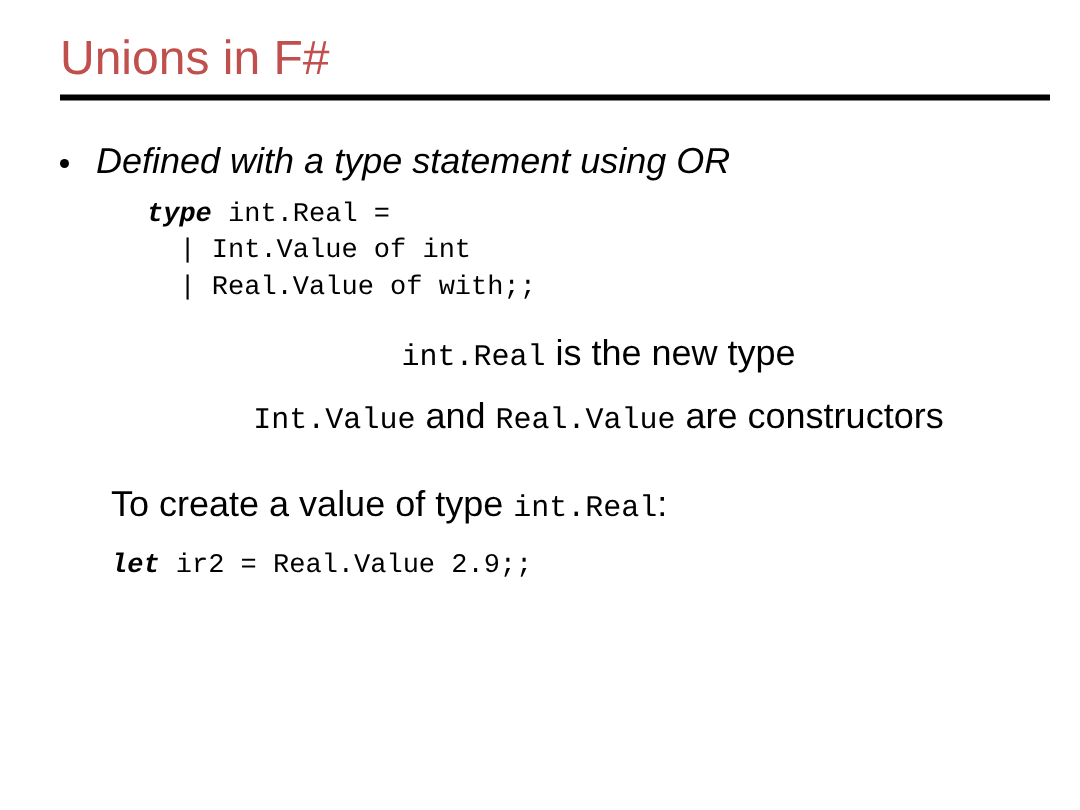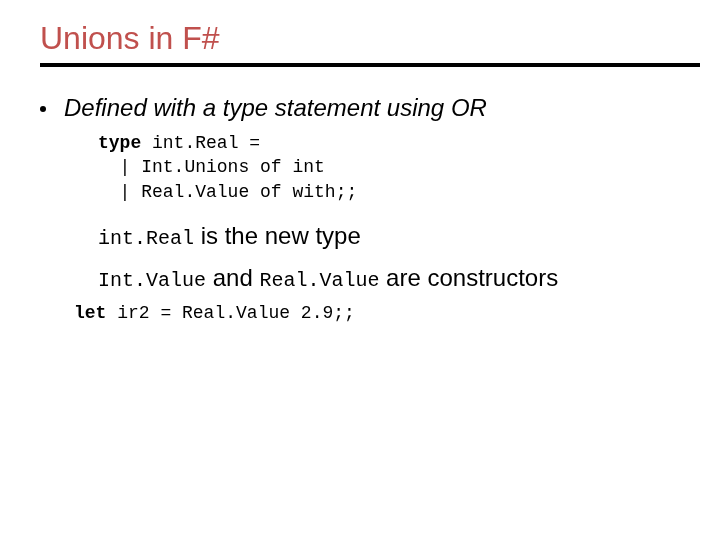--- a/index.html
+++ b/index.html
@@ -52,26 +52,28 @@
   .code-block {
     font-family: "Courier New", monospace;
     font-size: 18px;
     line-height: 1.35;
     margin-left: 58px;
     margin-bottom: 14px;
     white-space: pre;
   }
   .kw {
     font-weight: bold;
+    font-style: italic;
   }
   .sub-line {
     margin-left: 58px;
     font-size: 24px;
     line-height: 1.5;
     margin-bottom: 6px;
+    text-align: center;
   }
   .mono {
     font-family: "Courier New", monospace;
     font-size: 20px;
   }
   .sub-line2 {
     margin-left: 34px;
     font-size: 24px;
     line-height: 1.4;
     margin-top: 24px;
@@ -103,31 +105,34 @@
 
   <h1 class="title">Unions in F#</h1>
   <hr class="hr">
 
   <div class="bullet-row">
     <div class="bullet-dot"></div>
     <div class="bullet-text">Defined with a type statement using OR</div>
   </div>
 
   <div class="code-block"><span class="kw">type</span><span> int.Real =</span>
-<span>  | Int.Unions of int</span>
+<span>  | Int.Value of int</span>
 <span>  | Real.Value of with;;</span></div>
 
   <div class="sub-line">
     <span class="mono">int.Real</span><span> is the new type</span>
   </div>
 
   <div class="sub-line">
     <span class="mono">Int.Value</span><span> and </span><span class="mono">Real.Value</span><span> are constructors</span>
   </div>
 
+  <div class="sub-line2">
+    <span>To create a value of type </span><span class="mono">int.Real</span><span>:</span>
+  </div>
 
 
   <div class="let-line">
     <span class="kw">let</span><span> ir2 = Real.Value 2.9;;</span>
   </div>
 
 
 </div>
 
 </body></html>

